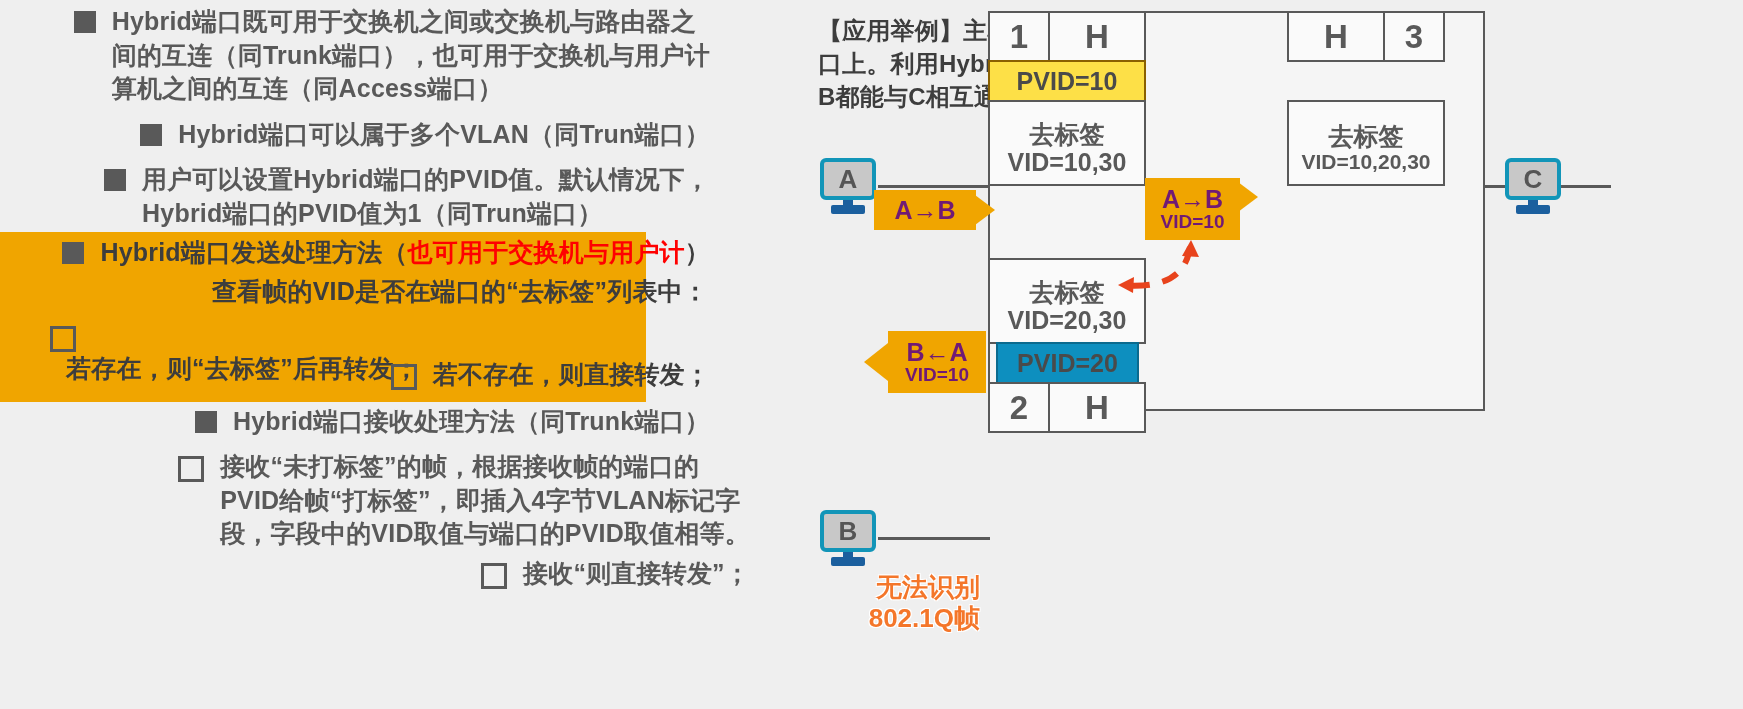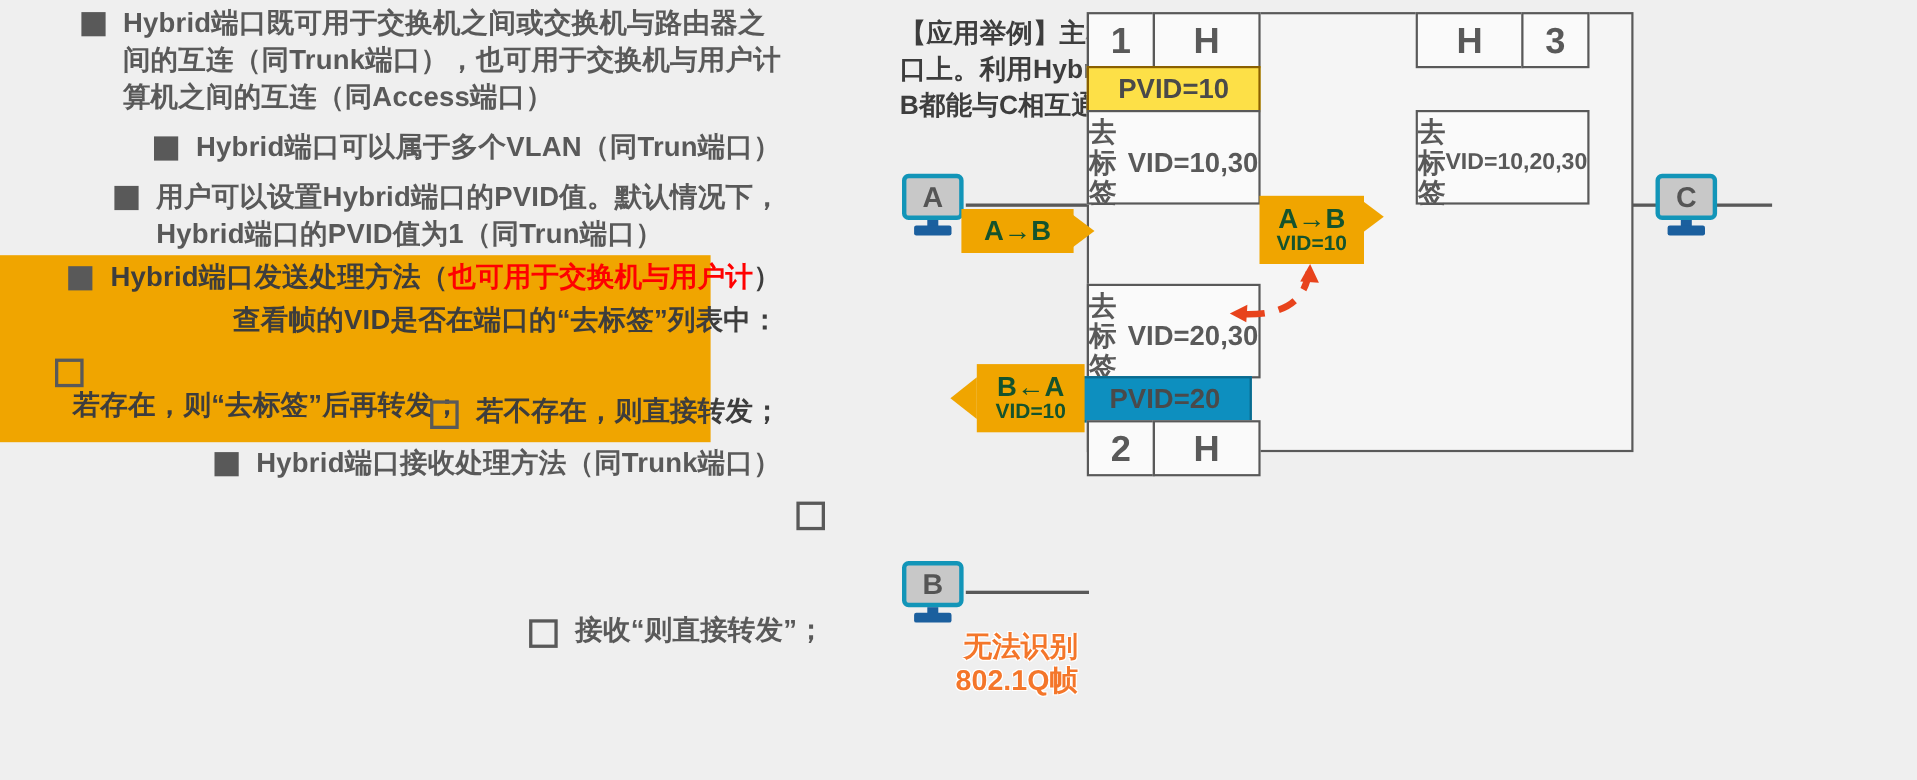--- a/index.html
+++ b/index.html
@@ -56,42 +56,42 @@
     background:#fafafa;display:flex;align-items:center;justify-content:center;
     color:#595959;font-weight:bold;
   }
   .portnum{font-size:33px;}
   .hletter{font-size:33px;}
   .pvid{font-size:25px;color:#4a4a4a;}
   .pvid-orange{background:#fde047;border-color:#8a6000;}
   .pvid-blue{background:#0b84e0;border-color:#0b5fa0;}
   .pvid-teal{background:#0d8fbf;border-color:#0a6a8e;}
   .tagbox{
-    flex-direction:row;line-height:1.12;padding-top:10px;
+    flex-direction:column;line-height:1.12;padding-top:10px;
   }
   .tag-l1{font-size:25px;}
   .tag-l2{font-size:25px;}
   .tag-l2.sm{font-size:21px;}
 
   
   .pc{position:absolute;width:56px;height:56px;}
   .pc .mon{
     position:absolute;left:0;top:0;width:56px;height:42px;
     border:4px solid #1295b8;border-radius:6px;background:#c8c8c8;
     box-sizing:border-box;display:flex;align-items:center;justify-content:center;
     color:#555;font-weight:bold;font-size:26px;
   }
   .pc .neck{position:absolute;left:23px;top:42px;width:10px;height:7px;background:#1b5f9e;}
   .pc .base{position:absolute;left:11px;top:47px;width:34px;height:9px;background:#1b5f9e;border-radius:2px;}
 
   .wire{position:absolute;background:#595959;height:3px;}
 
   
   .flag{
-    position:absolute;background:#f0a500;color:#14532d;font-weight:bold;
+    position:absolute;background:#f0a500;color:#701a75;font-weight:bold;
     display:flex;flex-direction:column;align-items:center;justify-content:center;
     box-sizing:border-box;
   }
   .flag .l1{font-size:25px;line-height:1.05;}
   .flag .l2{font-size:19px;line-height:1.05;}
 
   .arrowR{
     position:absolute;width:0;height:0;
     border-top:15px solid transparent;border-bottom:15px solid transparent;
     border-left:20px solid #f0a500;
@@ -155,20 +155,23 @@
       <div class="btxt ondark">若不存在，则直接转发；</div>
     </div>
 
     <div class="bullet-row" style="left:10px;top:405px;width:700px;">
       <div class="sq"></div>
       <div class="btxt">Hybrid端口接收处理方法（同Trunk端口）</div>
     </div>
 
     <div class="bullet-row" style="left:50px;top:450px;width:700px;">
       <div class="sq hollow"></div>
+      <div class="btxt">接收“未打标签”的帧，根据接收帧的端口的
+PVID给帧“打标签”，即插入4字节VLAN标记字
+段，字段中的VID取值与端口的PVID取值相等。</div>
     </div>
 
     <div class="bullet-row" style="left:50px;top:557px;width:700px;">
       <div class="sq hollow"></div>
       <div class="btxt">接收“则直接转发”；</div>
     </div>
   </div>
 
   <div class="right">
 
@@ -212,21 +215,21 @@
     <div class="cell portnum" style="left:583px;top:11px;width:62px;height:51px;">3</div>
     <div class="cell tagbox" style="left:487px;top:100px;width:158px;height:86px;">
       <div class="tag-l1">去标签</div>
       <div class="tag-l2 sm">VID=10,20,30</div>
     </div>
 
     <div class="cell tagbox" style="left:188px;top:258px;width:158px;height:86px;">
       <div class="tag-l1">去标签</div>
       <div class="tag-l2">VID=20,30</div>
     </div>
-    <div class="cell pvid pvid-teal" style="left:180px;top:342px;width:158px;height:42px;">PVID=20</div>
+    <div class="cell pvid pvid-teal" style="left:196px;top:342px;width:143px;height:42px;">PVID=20</div>
     <div class="cell portnum" style="left:188px;top:382px;width:62px;height:51px;">2</div>
     <div class="cell hletter" style="left:248px;top:382px;width:98px;height:51px;">H</div>
 
     <div class="flag" style="left:74px;top:190px;width:102px;height:40px;">
       <div class="l1">A→B</div>
     </div>
     <div class="arrowR" style="left:175px;top:195px;"></div>
 
     <div class="flag" style="left:345px;top:178px;width:95px;height:62px;">
       <div class="l1">A→B</div>

